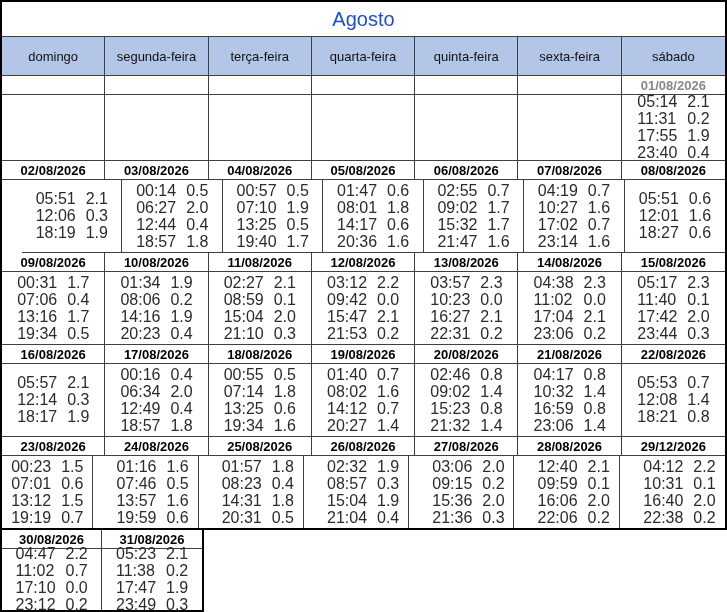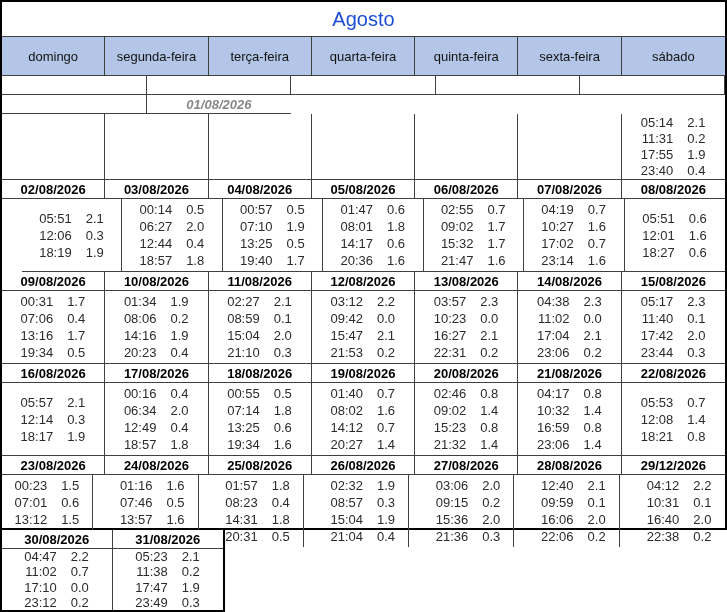--- a/index.html
+++ b/index.html
@@ -37,30 +37,30 @@
   .date-cell{
     height:18px;border-right:1px solid var(--grid);border-bottom:1px solid var(--grid);
     display:flex;align-items:center;justify-content:center;
     font-weight:bold;font-size:13px;color:var(--datecol);white-space:nowrap;
   }
   .date-cell:last-child{border-right:none;}
   .date-cell.muted{color:var(--muted);}
   .data-cell{
     height:72px;border-right:1px solid var(--grid);border-bottom:1px solid var(--grid);
     display:flex;flex-direction:column;align-items:center;justify-content:center;
-    font-size:13px;color:var(--tidecol);
+    font-size:16px;color:var(--tidecol);
   }
   .data-cell:last-child{border-right:none;}
   .week.week-0 .data-cell{height:65px;}
   #weeks .week:last-child .data-cell{border-bottom:none;}
   .tide-row{display:flex;gap:14px;height:17px;align-items:center;white-space:nowrap;}
   .tide-time{width:36px;text-align:right;}
   .tide-height{width:22px;text-align:left;}
   .week-last{
-    position:absolute;left:0;top:530px;width:225px;height:82px;
+    position:absolute;left:0;top:530px;width:204px;height:82px;
     box-sizing:border-box;border:2px solid var(--outer);border-top:none;background:#fff;
   }
   .week-last .data-cell{height:61px;border-bottom:none;}
 </style>
 </head>
 <body>
 
 <div class="page">
   <div class="main-table">
     <div class="title-row">Agosto</div>
@@ -68,21 +68,21 @@
       <div class="weekday-cell">domingo</div>
       <div class="weekday-cell">segunda-feira</div>
       <div class="weekday-cell">terça-feira</div>
       <div class="weekday-cell">quarta-feira</div>
       <div class="weekday-cell">quinta-feira</div>
       <div class="weekday-cell">sexta-feira</div>
       <div class="weekday-cell">sábado</div>
     </div>
     <div id="weeks">
         <div class="week week-0">
-          <div class="date-row" style="grid-template-columns: repeat(5, 1fr); font-style: italic;">
+          <div class="date-row" style="grid-template-columns: repeat(7, 1fr);">
             <div class="date-cell"></div>
             <div class="date-cell"></div>
             <div class="date-cell"></div>
             <div class="date-cell"></div>
             <div class="date-cell"></div>
             <div class="date-cell"></div>
             <div class="date-cell muted">01/08/2026</div>
           </div>
           <div class="data-row" style="grid-template-columns: repeat(7, 1fr);">
             <div class="data-cell"></div>

